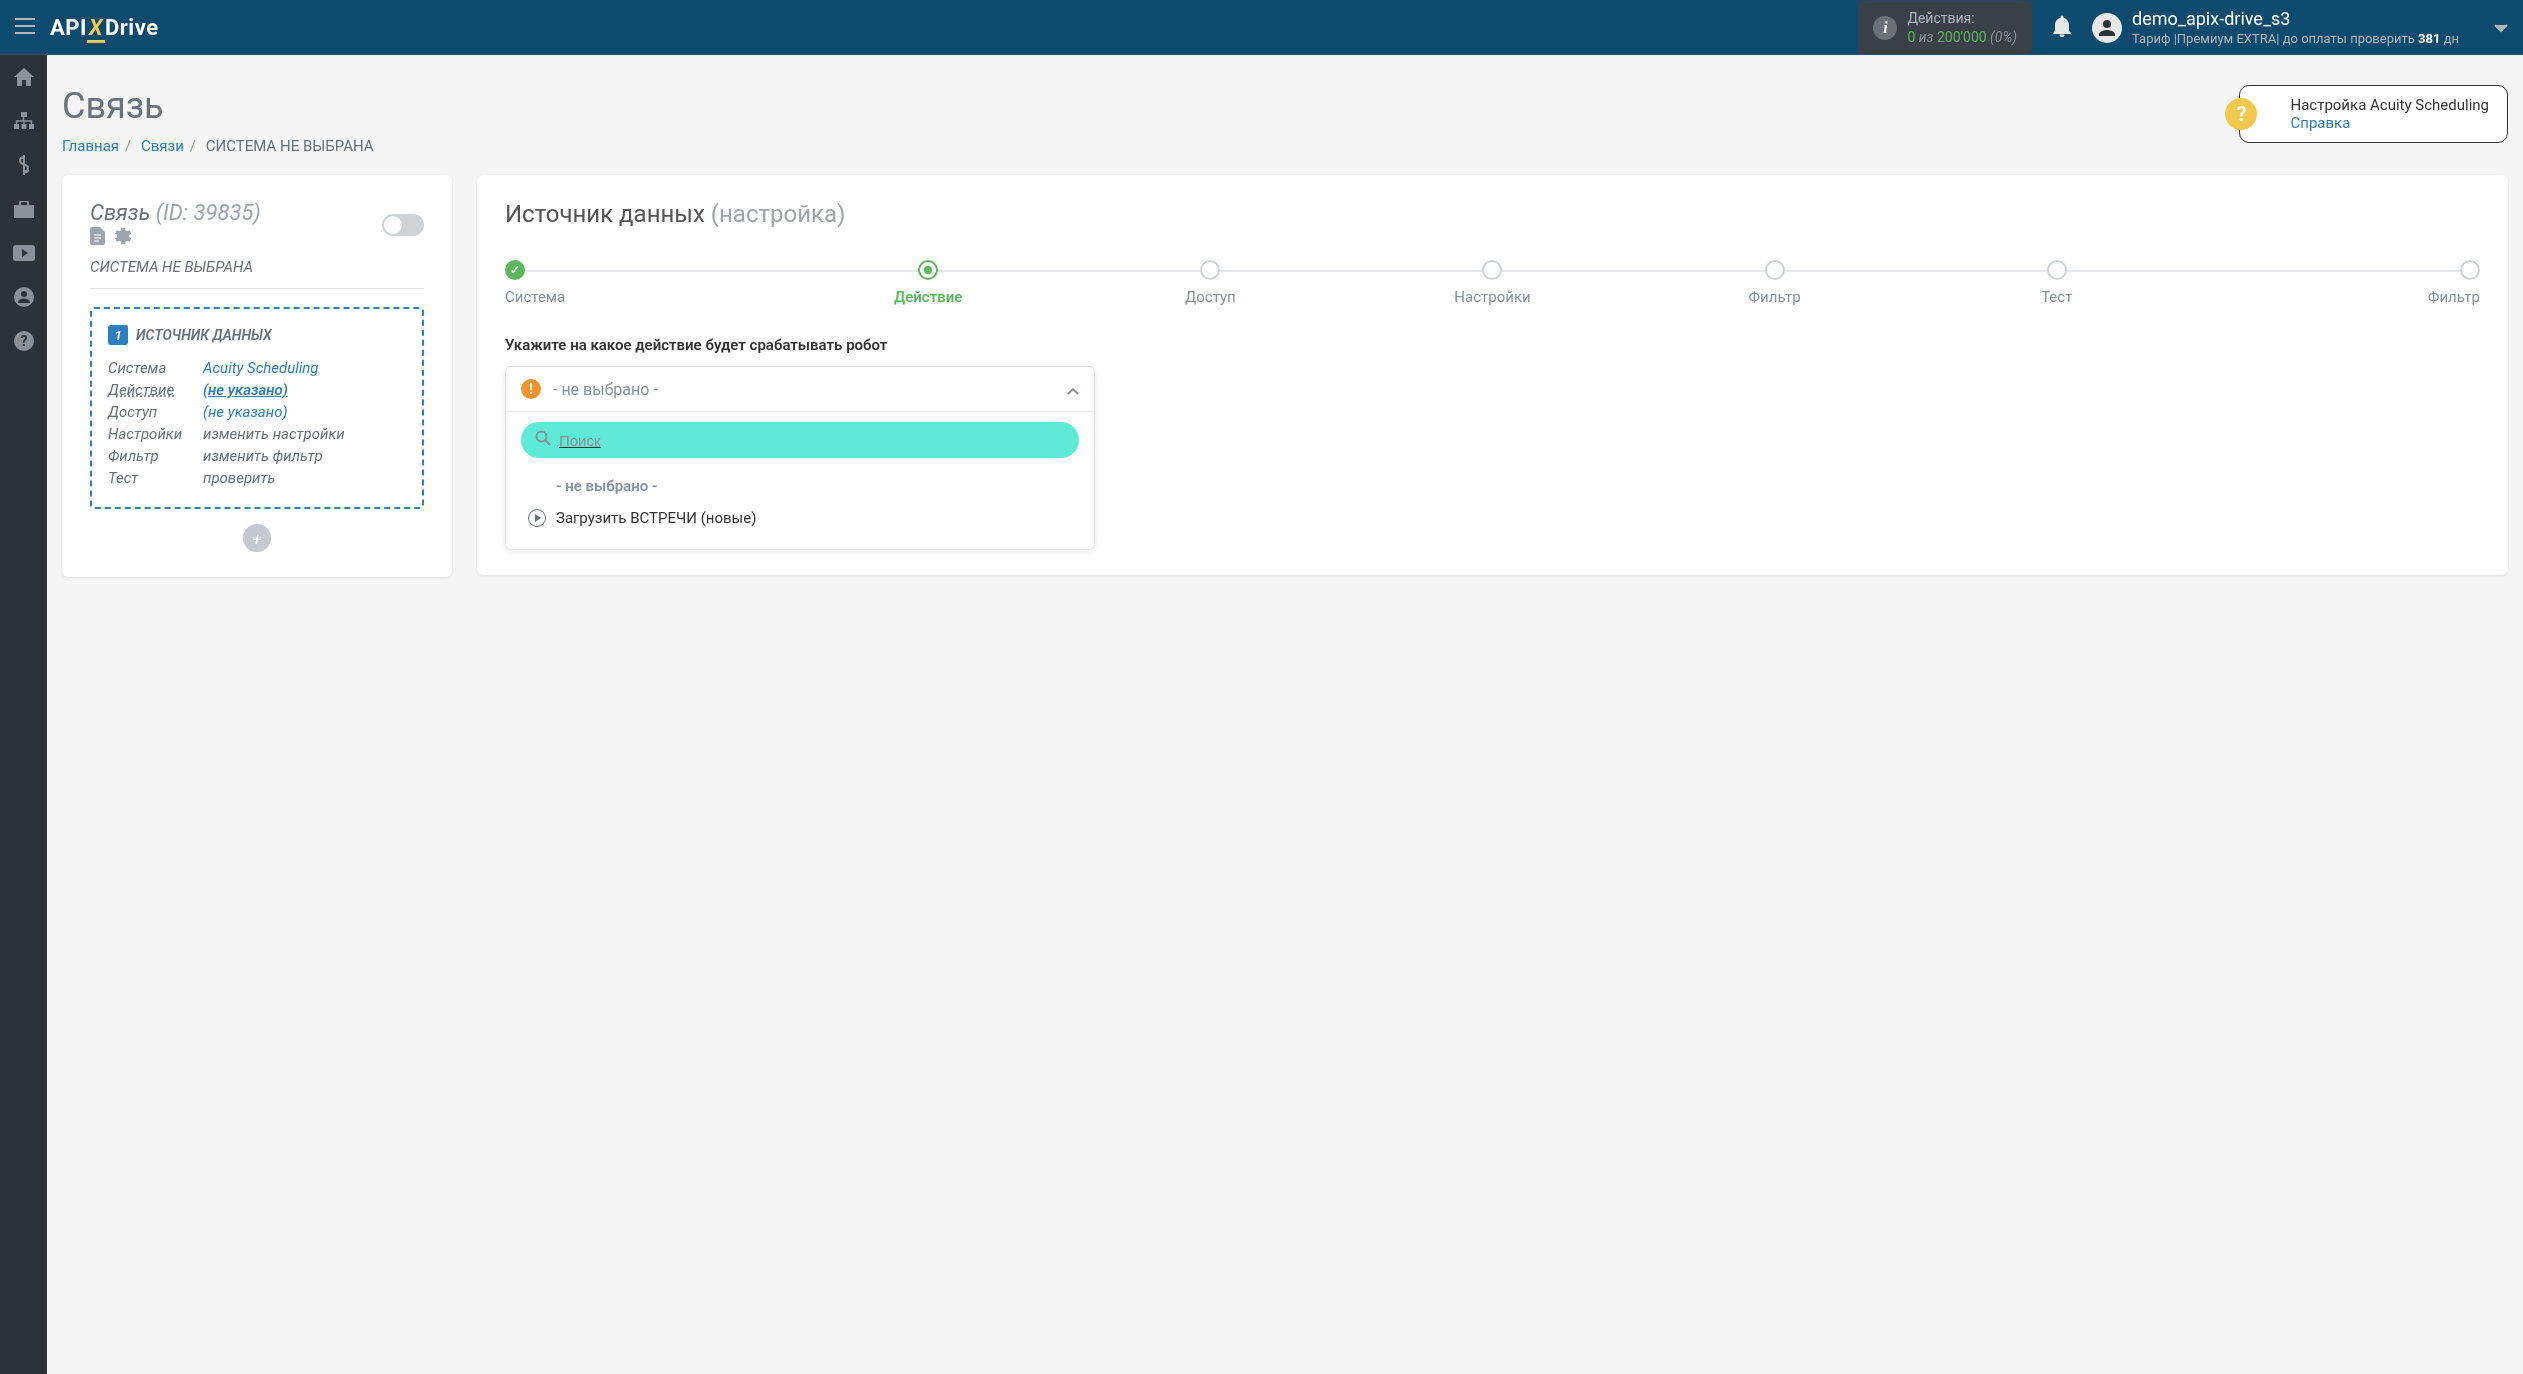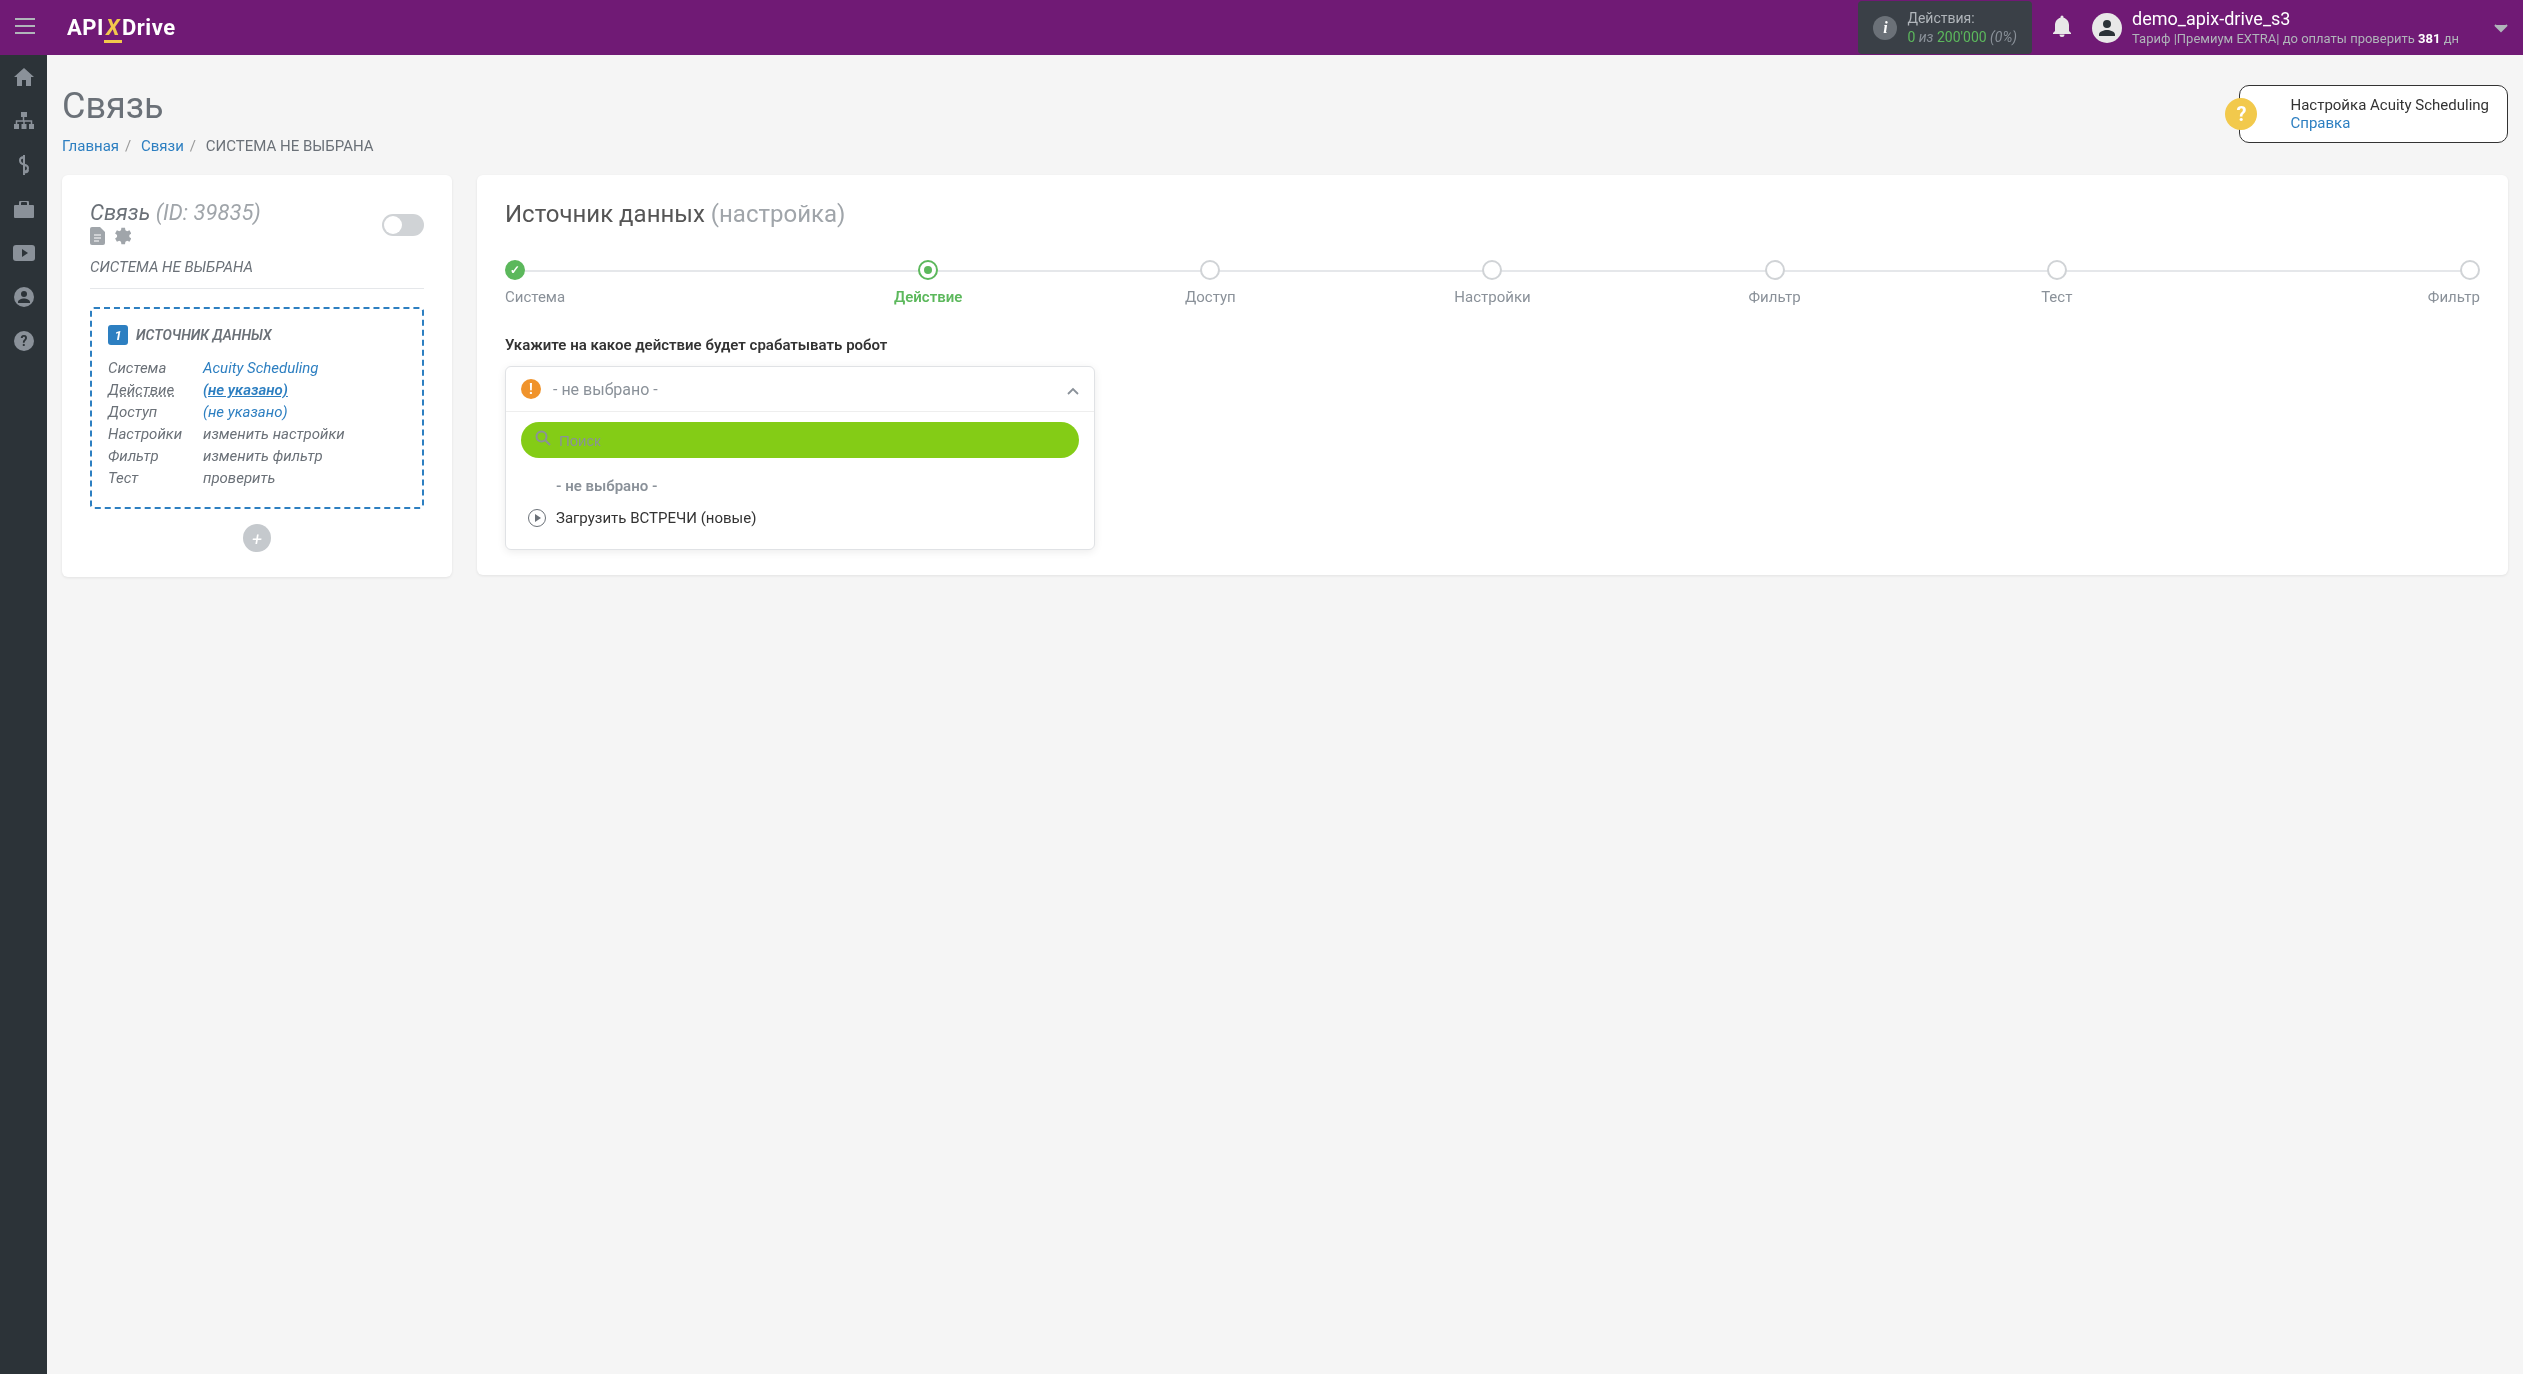--- a/index.html
+++ b/index.html
@@ -1,19 +1,19 @@
 <!DOCTYPE html>
 <html><head>
 <meta charset="utf-8">
 <style>
 * { margin: 0; padding: 0; box-sizing: border-box; }
 body { font-family: -apple-system, BlinkMacSystemFont, "Segoe UI", Roboto, Arial, sans-serif; background: #f5f5f5; color: #333; }
 
 
-.header { background: #701a75; height: 55px; display: flex; align-items: center; padding: 8px 15px; color: #fff; gap: 17px; }
+.header { background: #0c4a6e; height: 55px; display: flex; align-items: center; padding: 8px 15px; color: #fff; }
 .menu-btn { color: #b0b5ba; margin-right: 15px; cursor: pointer; }
 .logo { font-weight: 700; font-size: 22px; letter-spacing: 0.5px; }
 .logo .api { color: #fff; }
 .logo .x { color: #f2c94c; border-bottom: 3px solid #f2c94c; font-style: italic; padding: 0 2px; }
 .logo .drive { color: #fff; }
 .header-right { margin-left: auto; display: flex; align-items: center; gap: 20px; }
 .actions-box { background: #3a4047; border-radius: 4px; padding: 8px 15px; display: flex; align-items: center; gap: 10px; }
 .info-icon { width: 24px; height: 24px; border-radius: 50%; background: #6b7178; display: flex; align-items: center; justify-content: center; font-weight: bold; font-style: italic; font-family: serif; }
 .actions-text { font-size: 14px; line-height: 1.3; }
 .actions-text .label { color: #b0b5ba; }
@@ -89,21 +89,21 @@
 .step.active .step-label { color: #5cb85c; font-weight: 600; }
 .step-line { position: absolute; top: 10px; left: 10px; right: 10px; height: 2px; background: #e5e7ea; z-index: 1; }
 
 .field-title { font-size: 15px; font-weight: 600; color: #333; margin-bottom: 12px; }
 .dropdown { border: 1px solid #e0e2e5; border-radius: 6px; background: #fff; max-width: 590px; box-shadow: 0 2px 8px rgba(0,0,0,0.08); }
 .dropdown-sel { display: flex; align-items: center; padding: 12px 15px; cursor: pointer; }
 .warn-icon { width: 20px; height: 20px; border-radius: 50%; background: #f0932b; color: #fff; display: flex; align-items: center; justify-content: center; font-weight: bold; margin-right: 12px; font-size: 14px; }
 .dropdown-text { color: #8a9199; flex: 1; }
 .dropdown-chev { color: #8a9199; }
 .dropdown-body { padding: 10px 15px 15px; border-top: 1px solid #eee; }
-.search-box { background: #84cc16; border-radius: 20px; padding: 8px 14px; display: flex; align-items: center; gap: 8px; margin-bottom: 12px; }
+.search-box { background: #5eead4; border-radius: 20px; padding: 8px 14px; display: flex; align-items: center; gap: 8px; margin-bottom: 12px; text-decoration: underline; }
 .search-box input { border: none; background: transparent; outline: none; flex: 1; font-size: 15px; color: #555; }
 .search-box input::placeholder { color: #8a9199; }
 .opt { padding: 7px 10px 7px 35px; font-size: 15px; color: #333; cursor: pointer; border-radius: 4px; display: flex; align-items: center; gap: 10px; }
 .opt.placeholder { color: #8a9199; font-weight: 600; }
 .opt-icon { width: 18px; height: 18px; border: 1.5px solid #6b7178; border-radius: 50%; display: flex; align-items: center; justify-content: center; margin-left: -28px; }
 .opt-icon::after { content: ''; width: 0; height: 0; border-left: 6px solid #6b7178; border-top: 4px solid transparent; border-bottom: 4px solid transparent; margin-left: 2px; }
 </style>
 </head>
 <body>
 

